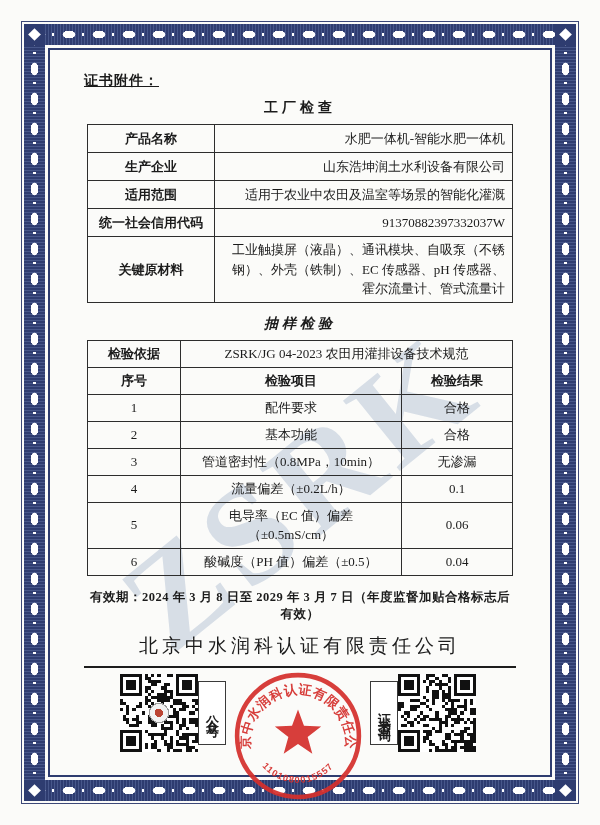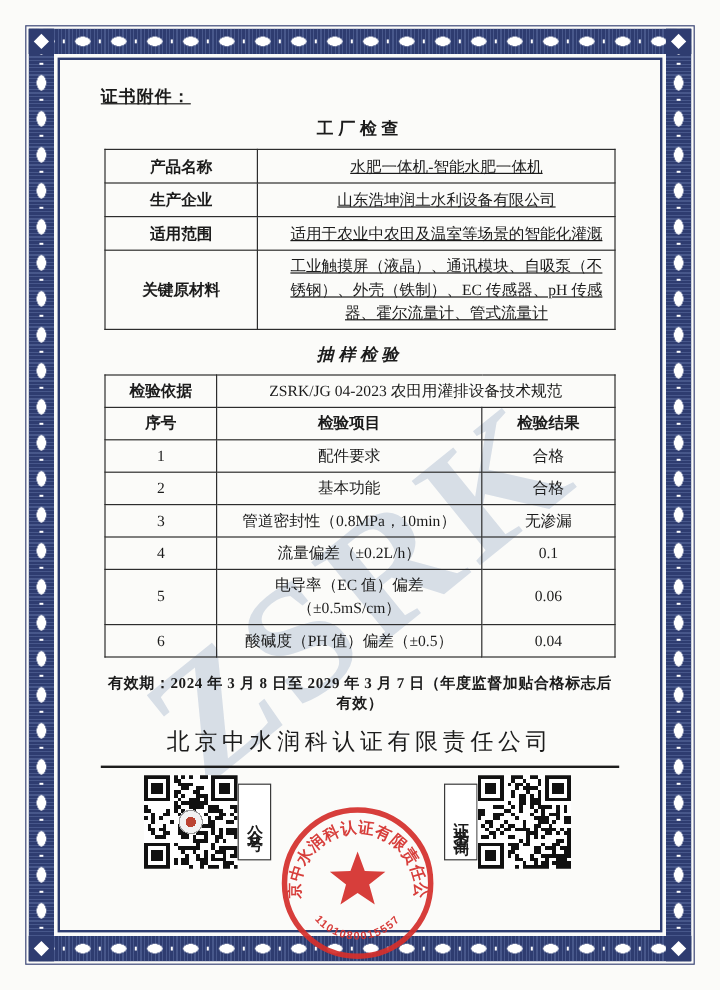--- a/index.html
+++ b/index.html
@@ -38,21 +38,21 @@
   
   .content{position:absolute;inset:52px;padding:20px 32px 0 32px;z-index:2;}
   .attachment{font-size:14px;font-weight:bold;letter-spacing:1px;text-decoration:underline;}
   .doc-title{margin-top:6px;text-align:center;font-size:27px;font-weight:bold;letter-spacing:3px;}
   .section-title{margin-top:9px;text-align:center;font-size:14px;font-weight:bold;letter-spacing:4px;}
   .section-title.s2{margin-top:12px;font-style:italic;}
 
   table{border-collapse:collapse;width:426px;margin:7px auto 0 auto;font-size:13px;}
   td,th{border:1.5px solid #2d2d2d;padding:3px 7px;line-height:1.5;}
   .t1 .lbl{width:112px;text-align:center;font-weight:bold;white-space:nowrap;}
-  .t1 .val{text-align:center;padding-left:24px;text-decoration:underline;}
+  .t1 .val{text-align:right;padding-left:11px;}
   .t1 tr.short td{height:21px;}
   .t2 td{text-align:center;height:20px;}
   .t2 .c0{width:78px;} .t2 .c2{width:96px;}
   .t2 .hdr td{font-weight:bold;}
   .t2 .basis-lbl{font-weight:bold;}
 
   .validity{margin-top:13px;text-align:center;font-size:12.5px;font-weight:bold;letter-spacing:.5px;}
   .company{margin-top:10px;text-align:center;font-size:19px;letter-spacing:4px;}
   .sign-line{margin:7px auto 0 auto;width:432px;border-top:2px solid #1d1d1d;}
 
@@ -93,20 +93,24 @@
           <td class="lbl">产品名称</td>
           <td class="val">水肥一体机-智能水肥一体机</td>
         </tr>
         <tr class="short">
           <td class="lbl">生产企业</td>
           <td class="val">山东浩坤润土水利设备有限公司</td>
         </tr>
         <tr class="short">
           <td class="lbl">适用范围</td>
           <td class="val">适用于农业中农田及温室等场景的智能化灌溉</td>
+        </tr>
+        <tr class="short">
+          <td class="lbl">统一社会信用代码</td>
+          <td class="val">91370882397332037W</td>
         </tr>
         <tr>
           <td class="lbl">关键原材料</td>
           <td class="val">工业触摸屏（液晶）、通讯模块、自吸泵（不锈钢）、外壳（铁制）、EC 传感器、pH 传感器、霍尔流量计、管式流量计</td>
         </tr>
       </tbody>
     </table>
 
     <div class="section-title s2">抽样检验</div>
     <table class="t2">

